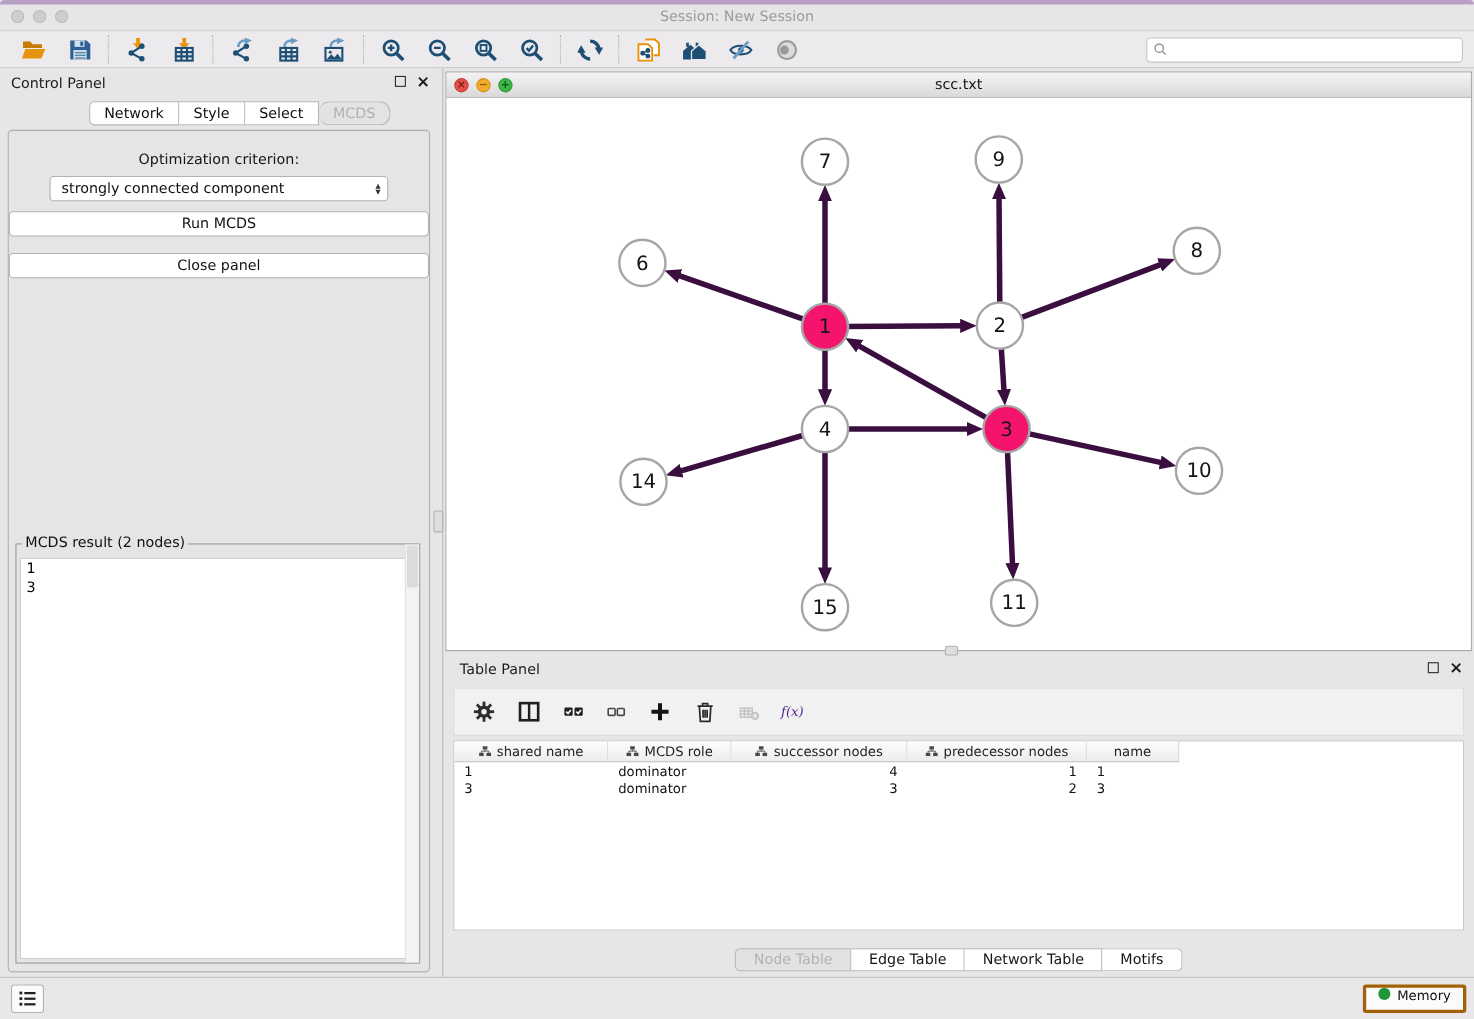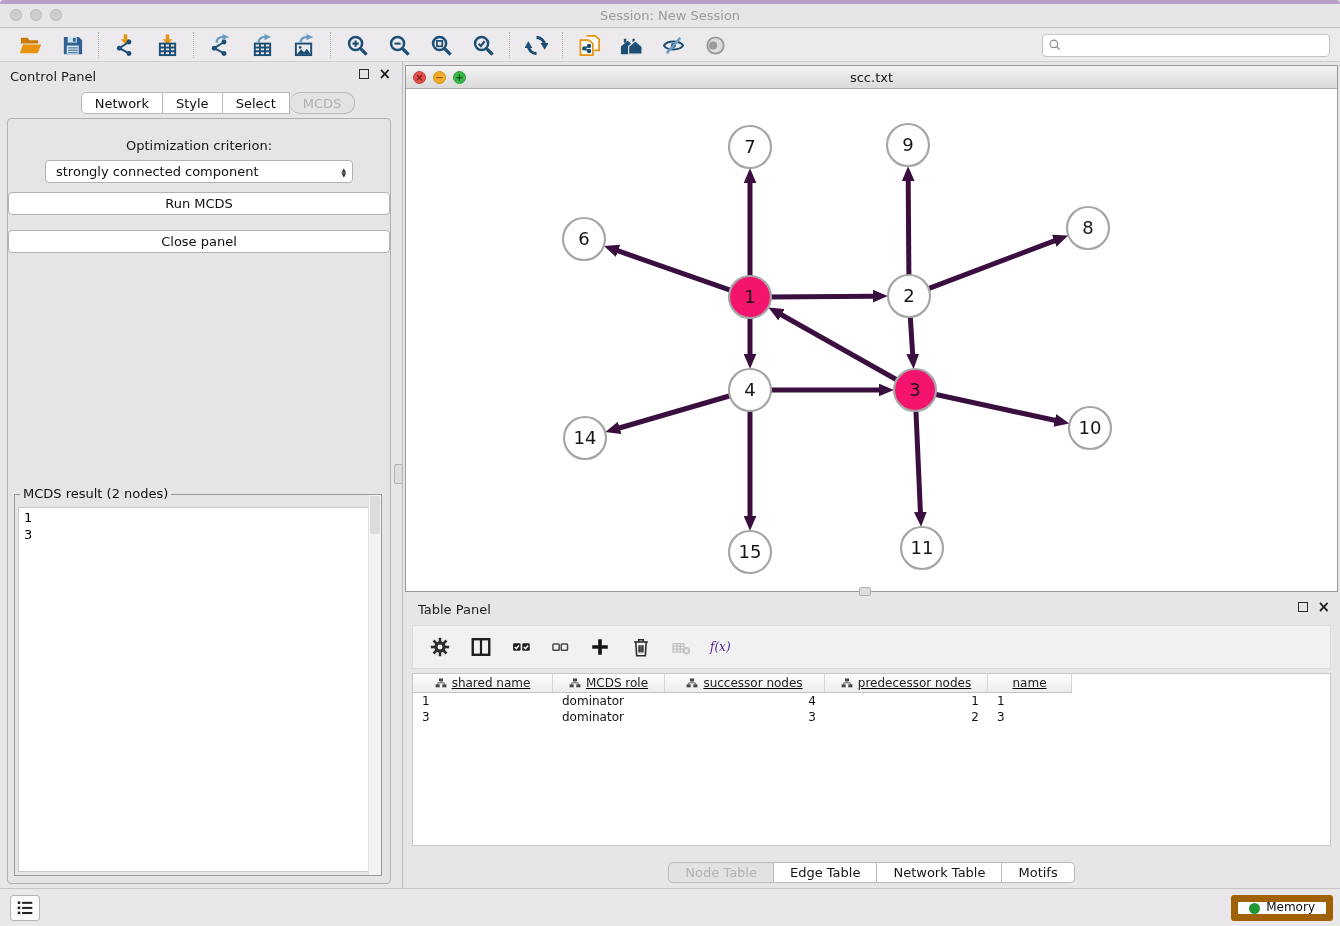--- a/index.html
+++ b/index.html
@@ -93,42 +93,42 @@
   .table-panel { position:absolute; left:405px; top:595px; width:933px; height:291px; }
   .tp-header { position:relative; height:26px; }
   .tp-toolbar { position:absolute; left:7px; right:7px; top:30px; height:44px;
     background:#f2f1f2; border:1px solid #dcdadc; display:flex; align-items:center;
     gap:19px; padding-left:16px; }
   .tp-tbtn { display:flex; align-items:center; justify-content:center; cursor:pointer; }
   .fx-label { font-family:"DejaVu Serif","Liberation Serif",serif; font-style:italic;
     font-size:12px; color:#4c1d95; }
   .tp-table { position:absolute; left:7px; right:7px; top:78px; bottom:40px;
     background:#fff; border:1px solid #c7c7c7; overflow:hidden; }
-  .thead { display:flex; height:19px;text-decoration:underline; }
+  .thead { display:flex; height:19px; }
   .th { display:flex; align-items:center; justify-content:center; gap:5px;
     background:linear-gradient(#fdfdfd,#ececec); border-right:1px solid #d5d5d5;
     border-bottom:1px solid #c2c2c2; font-size:12px; color:#222; cursor:pointer; }
   .tr { display:flex; height:16px; align-items:center; }
   .td { font-size:12px; color:#111; padding:0 9px; overflow:hidden; white-space:nowrap; }
   .tp-tabs { position:absolute; left:0; right:0; bottom:3px; display:flex; justify-content:center; }
   .tp-tab { height:21px; line-height:20px; padding:0 16px; font-size:13px; background:#fff;
     border:1px solid #bbb9bb; border-left:none; color:#161616; cursor:pointer; }
   .tp-tab:first-child { border-left:1px solid #bbb9bb; border-radius:5px 0 0 5px; }
   .tp-tab:last-child { border-radius:0 5px 5px 0; }
   .tp-tab.selected { background:#e3e1e3; color:#b4b2b4; }
 
   
   .status-bar { position:absolute; left:0; right:0; bottom:0; height:38px;
     background:#e9e7e9; border-top:1px solid #c4c2c4; }
   .sb-left-btn { position:absolute; left:10px; top:6px; width:30px; height:26px;
     background:#fbfbfb; border:1px solid #b5b3b5; border-radius:3px;
     display:flex; align-items:center; justify-content:center; cursor:pointer; }
   .sb-memory { position:absolute; right:7px; top:6px; height:26px; padding:0 11px;
-    background:#fbfbfb; border:7px solid #a16207; border-radius:3px;
-    display:flex; align-items:flex-end; gap:6px; font-size:12px; color:#111; cursor:pointer; }
+    background:#fbfbfb; border:3px solid #a16207; border-radius:3px;
+    display:flex; align-items:flex-start; gap:6px; font-size:12px; color:#111; cursor:pointer; }
   .mem-dot { width:11px; height:11px; border-radius:50%; background:#1f9638; }
 </style>
 </head>
 <body>
 
 <div class="titlebar">
   <div class="strip"></div>
   <div class="traffic">
     <span class="tl"></span>
     <span class="tl"></span>

